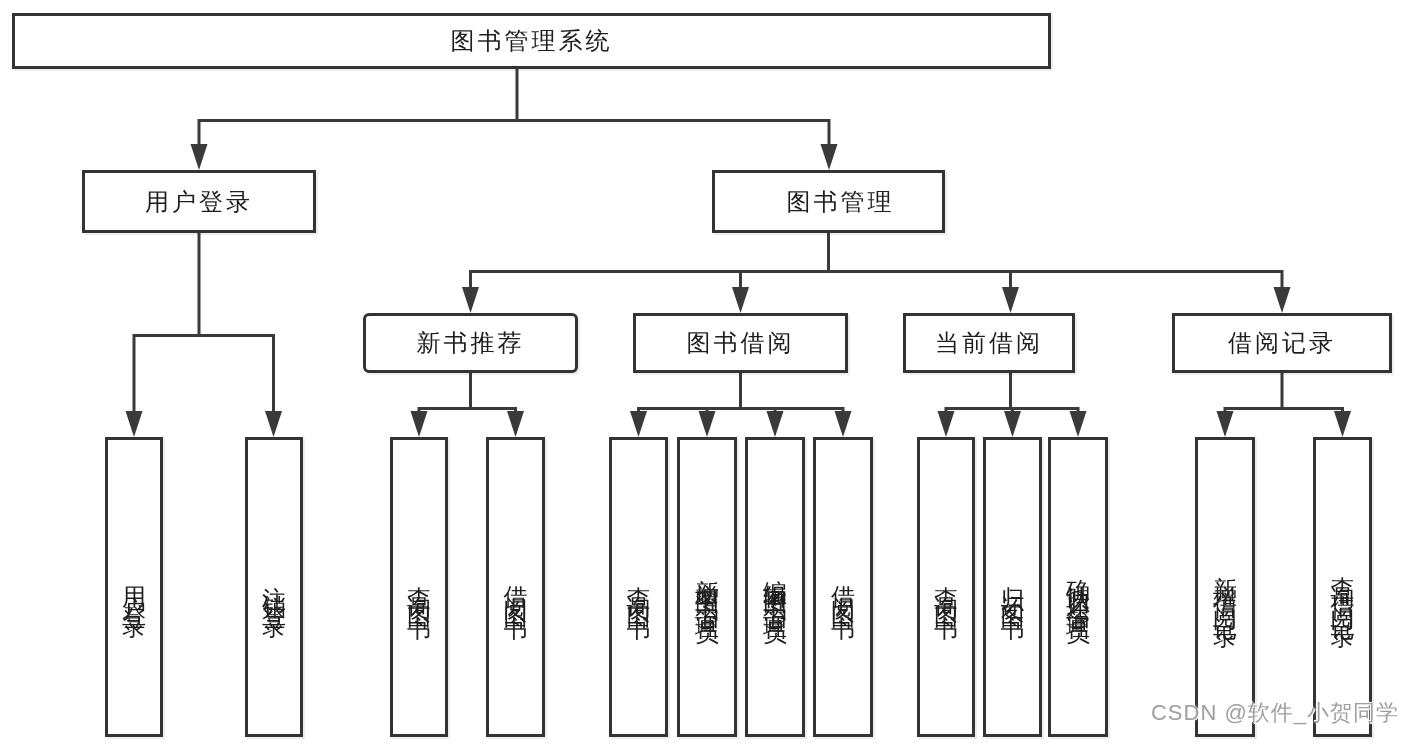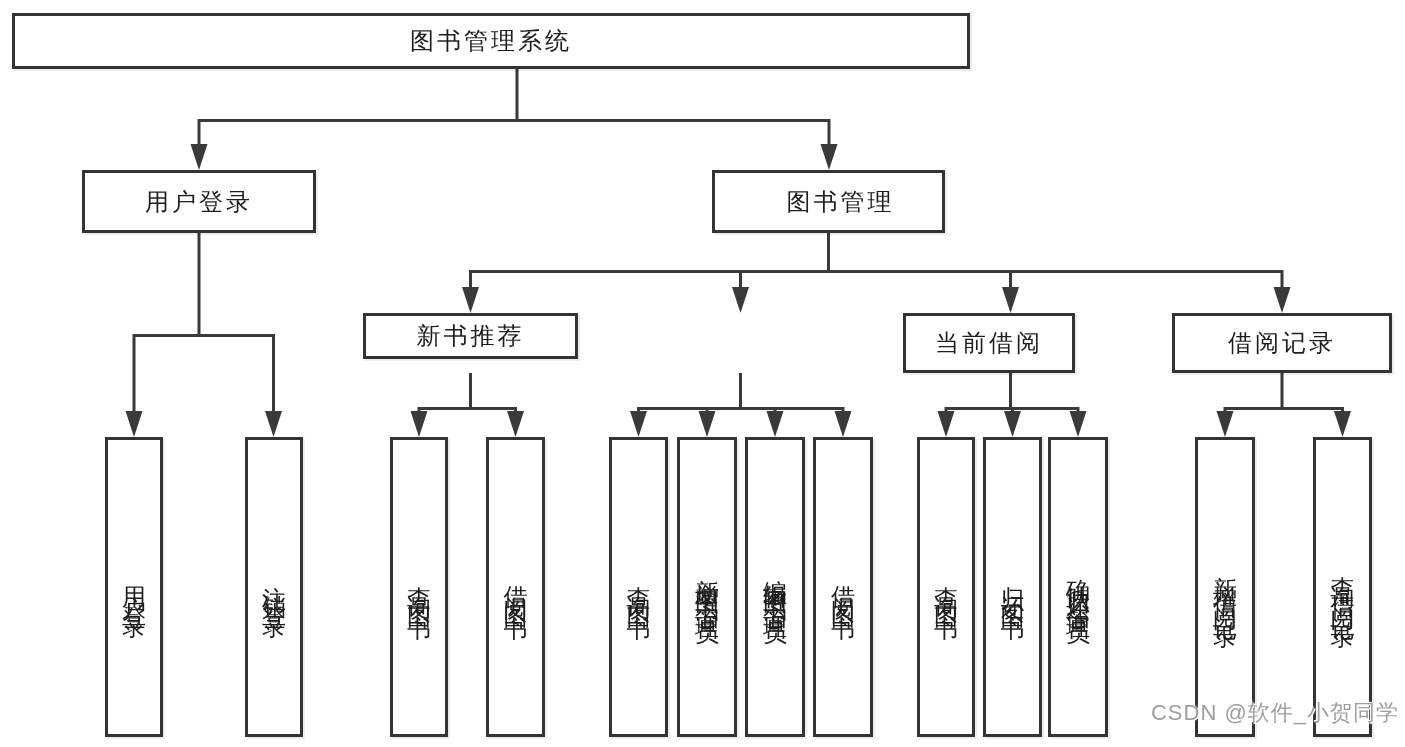--- a/index.html
+++ b/index.html
@@ -27,24 +27,24 @@
     justify-content: center;
     color: #1d1d1d;
     z-index: 1;
     box-shadow: 2px 2px 0 rgba(0,0,0,0.07);
   }
   .node.h span {
     font-size: 24px;
     letter-spacing: 3px;
     white-space: nowrap;
   }
-  .node.root { left: 12px; top: 13px; width: 958px; height: 56px; }
+  .node.root { left: 12px; top: 13px; width: 1039px; height: 56px; }
   .n-user-login   { left: 82px;  top: 170px; width: 234px; height: 63px; }
   .n-book-mgmt    { left: 712px; top: 170px; width: 233px; height: 63px; padding-left: 24px; }
-  .n-new-book     { left: 363px; top: 313px; width: 215px; height: 46px; }
+  .n-new-book     { left: 363px; top: 313px; width: 215px; height: 60px; border-radius: 6px; }
   .n-book-borrow  { left: 633px; top: 313px; width: 215px; height: 60px; }
   .n-cur-borrow   { left: 903px; top: 313px; width: 172px; height: 60px; }
   .n-borrow-rec   { left: 1172px; top: 313px; width: 220px; height: 60px; }
   .leaf { top: 437px; height: 300px; }
   .vtext {
     writing-mode: vertical-rl;
     text-orientation: mixed;
     font-size: 24px;
     letter-spacing: 10px;
     line-height: 1;
@@ -129,20 +129,23 @@
   <div class="node h n-user-login">
     <span>用户登录</span>
   </div>
   <div class="node h n-book-mgmt">
     <span>图书管理</span>
   </div>
 
   <div class="node h n-new-book">
     <span>新书推荐</span>
   </div>
+  <div class="node h n-book-borrow">
+    <span>图书借阅</span>
+  </div>
   <div class="node h n-cur-borrow">
     <span>当前借阅</span>
   </div>
   <div class="node h n-borrow-rec">
     <span>借阅记录</span>
   </div>
 
   <div class="node leaf l-ul-1">
     <span class="vtext">用户登录</span>
   </div>

